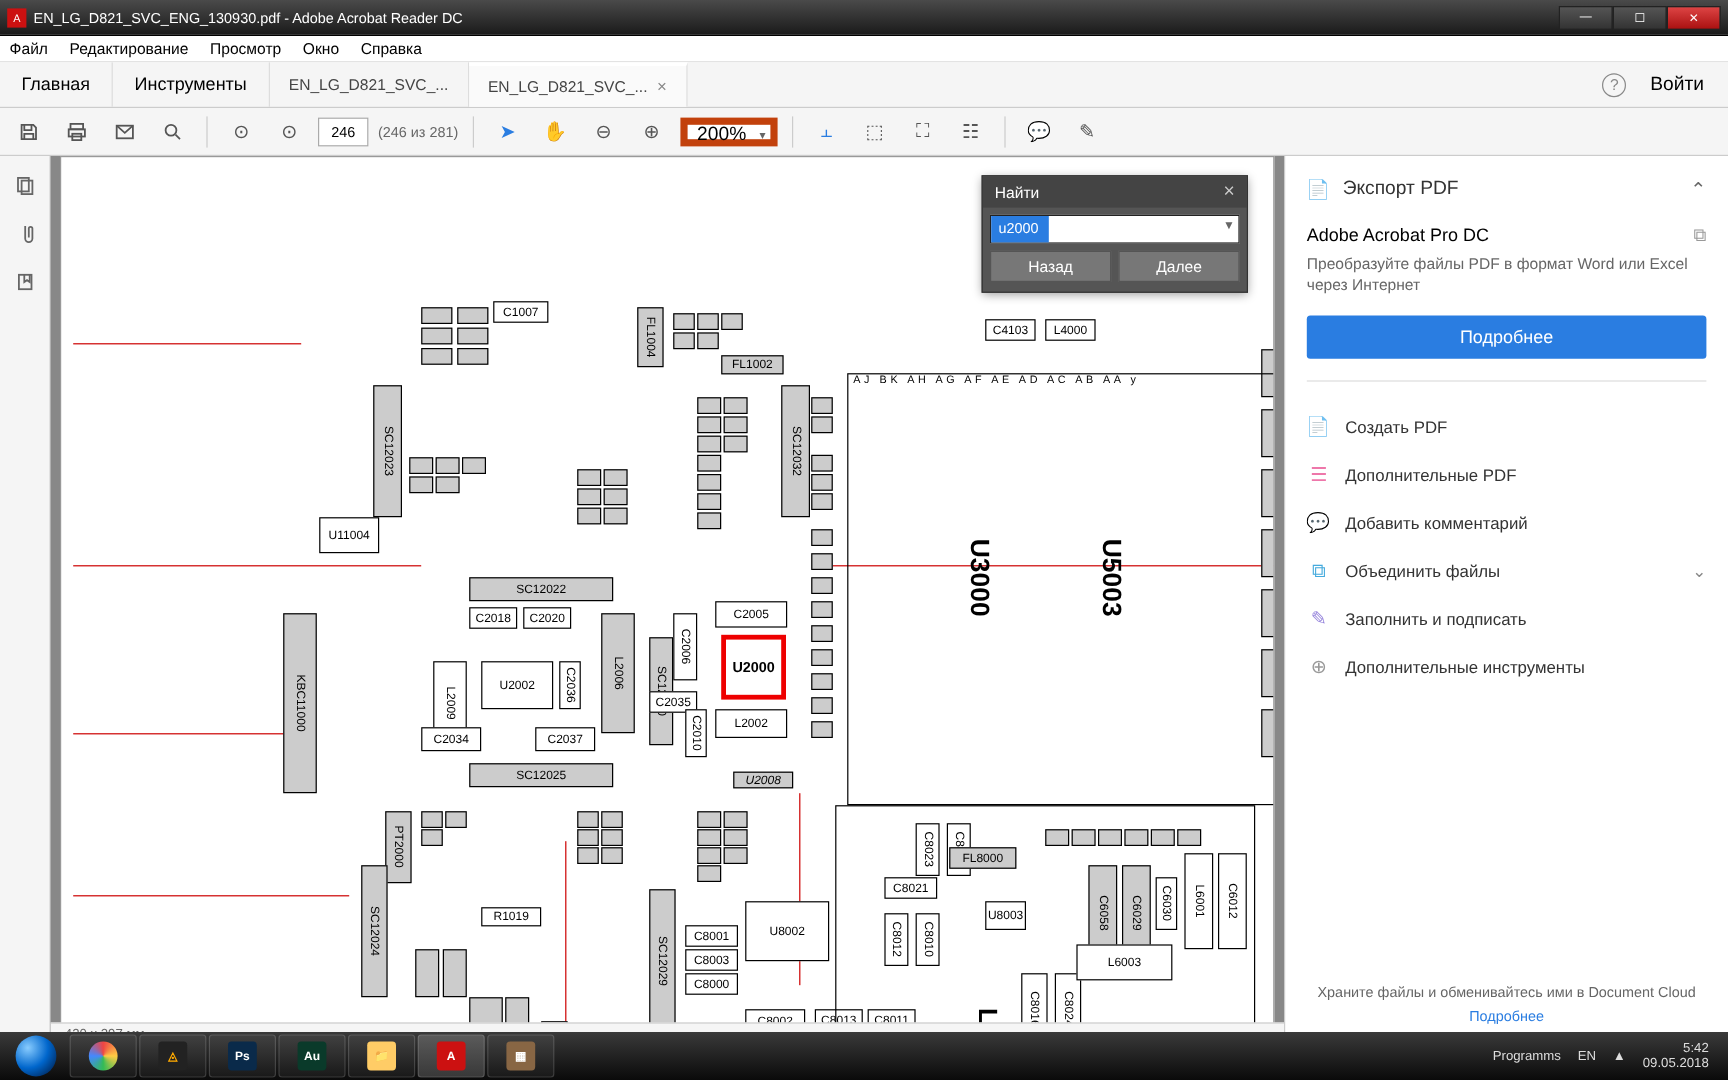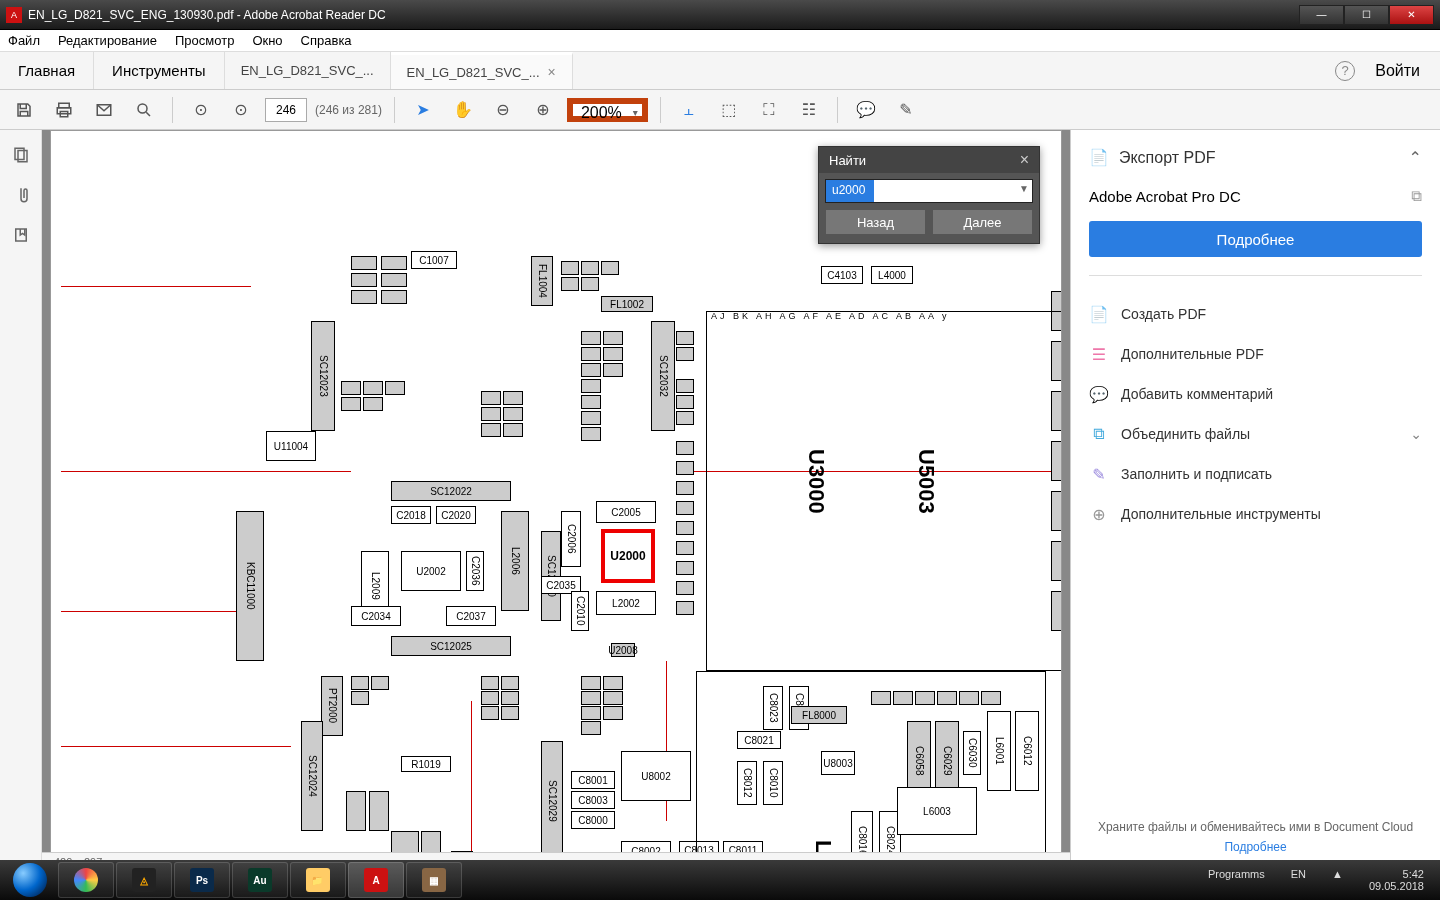--- a/index.html
+++ b/index.html
@@ -57,21 +57,21 @@
 .rp-item{display:flex;align-items:center;gap:12px;height:40px;font-size:14px;color:#333}
 .rp-item .ricon{width:20px;height:20px;display:flex;align-items:center;justify-content:center;font-size:16px}
 .rp-item .chev{margin-left:auto;color:#888}
 .rp-footer{margin-top:auto;text-align:center;font-size:12px;color:#666;padding:16px 0}
 .rp-footer a{color:#2a7de1;display:block;margin-top:6px}
 .taskbar{position:absolute;left:0;right:0;bottom:0;height:40px;background:linear-gradient(#3a3a3a,#0a0a0a);display:flex;align-items:center;padding:0 4px;gap:2px}
 .taskbar .start{width:52px;height:36px;display:flex;align-items:center;justify-content:center}
 .taskbar .orb{width:34px;height:34px;border-radius:50%;background:radial-gradient(circle at 30% 30%,#8cf,#06c 50%,#013)}
 .taskbar .app{width:56px;height:36px;border:1px solid rgba(255,255,255,.15);border-radius:3px;display:flex;align-items:center;justify-content:center;background:rgba(255,255,255,.05)}
 .taskbar .app.active{background:rgba(255,255,255,.18)}
-.taskbar .tray{margin-left:auto;display:flex;align-items:flex-start;gap:26px;color:#ddd;font-size:11px;padding-right:12px}
+.taskbar .tray{margin-left:auto;display:flex;align-items:center;gap:14px;color:#ddd;font-size:11px;padding-right:12px}
 .svg-ico{width:18px;height:18px}
 .appico{width:24px;height:24px;display:flex;align-items:center;justify-content:center;font-size:10px;font-weight:bold;color:#fff;border-radius:3px}
 </style>
 </head>
 <body>
 
 <div class="titlebar">
   <div class="icon">A</div>
   <div class="title">
     <span>EN_LG_D821_SVC_ENG_130930.pdf</span> - <span>Adobe Acrobat Reader DC</span>
@@ -233,24 +233,24 @@
           <div class="comp g v" style="left: 400px; top: 720px; width: 22px; height: 60px;">FL1006</div>
           <div class="comp" style="left: 770px; top: 620px; width: 34px; height: 24px;">U8003</div>
           <div class="comp g" style="left: 740px; top: 575px; width: 56px; height: 18px;">FL8000</div>
           <div class="comp v" style="left: 800px; top: 680px; width: 22px; height: 60px;">C8016</div>
           <div class="comp v" style="left: 828px; top: 680px; width: 22px; height: 60px;">C8024</div>
           <div class="comp g v" style="left: 856px; top: 590px; width: 24px; height: 80px;">C6058</div>
           <div class="comp g v" style="left: 884px; top: 590px; width: 24px; height: 80px;">C6029</div>
           <div class="comp v" style="left: 912px; top: 600px; width: 18px; height: 44px;">C6030</div>
           <div class="comp v" style="left: 936px; top: 580px; width: 24px; height: 80px;">L6001</div>
           <div class="comp v" style="left: 964px; top: 580px; width: 24px; height: 80px;">C6012</div>
-          <div class="comp" style="left: 846px; top: 656px; width: 80px; height: 48px;">L6003</div>
+          <div class="comp" style="left: 846px; top: 656px; width: 80px; height: 30px;">L6003</div>
           <div class="comp" style="left: 846px; top: 725px; width: 40px; height: 16px;">C6033</div>
           <div class="comp" style="left: 890px; top: 725px; width: 40px; height: 16px;">C6010</div>
-          <div class="comp g" style="left: 560px; top: 512px; width: 24px; height: 14px;">U2008</div>
+          <div class="comp g" style="left: 560px; top: 512px; width: 50px; height: 14px; font-style: italic;">U2008</div>
           <div class="comp hlite" style="left: 550px; top: 398px; width: 54px; height: 54px; font-size: 12px;">U2000</div>
           <div class="comp big v" style="left: 745px; top: 280px; width: 40px; height: 140px; border: none;">U3000</div>
           <div class="comp big v" style="left: 855px; top: 280px; width: 40px; height: 140px; border: none;">U5003</div>
           <div class="comp big v" style="left: 752px; top: 670px; width: 40px; height: 140px; border: none;">L8000</div>
           <div class="comp g" style="left: 300px; top: 125px; width: 26px; height: 14px; font-size: 6px;"></div>
           <div class="comp g" style="left: 330px; top: 125px; width: 26px; height: 14px; font-size: 6px;"></div>
           <div class="comp g" style="left: 300px; top: 142px; width: 26px; height: 14px; font-size: 6px;"></div>
           <div class="comp g" style="left: 330px; top: 142px; width: 26px; height: 14px; font-size: 6px;"></div>
           <div class="comp g" style="left: 300px; top: 159px; width: 26px; height: 14px; font-size: 6px;"></div>
           <div class="comp g" style="left: 330px; top: 159px; width: 26px; height: 14px; font-size: 6px;"></div>
@@ -356,20 +356,21 @@
   <div class="rightpane">
     <div class="rp-head">
       <span style="color:#2a7de1">📄</span>
       <span>Экспорт PDF</span>
       <span class="chev">⌃</span>
     </div>
     <div class="rp-sub">
         <span>Adobe Acrobat Pro DC</span>
         <span style="margin-left:auto;color:#999">⧉</span>
       </div>
+    <div class="rp-desc">Преобразуйте файлы PDF в формат Word или Excel через Интернет</div>
     <button class="rp-btn">Подробнее</button>
     <div class="rp-sep"></div>
     <div class="rp-item">
         <span class="ricon" style="color:#e74">📄</span>
         <span>Создать PDF</span>
       </div>
     <div class="rp-item">
         <span class="ricon" style="color:#e7a">☰</span>
         <span>Дополнительные PDF</span>
       </div>

